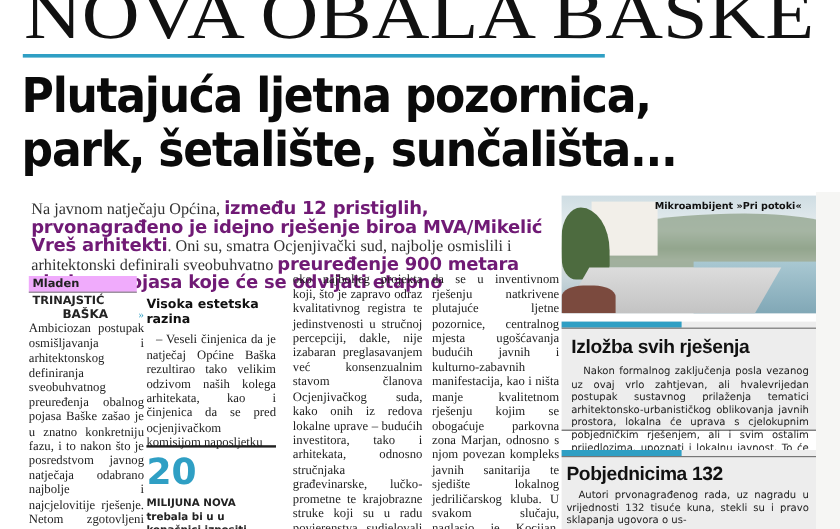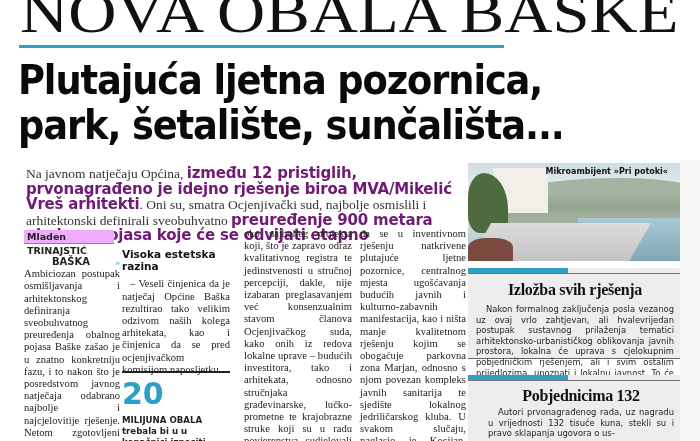--- a/index.html
+++ b/index.html
@@ -66,28 +66,28 @@
   .photo-caption {
     position: absolute; right: 20px; top: 4px; font-family: "DejaVu Sans", sans-serif; font-weight: bold;
     font-size: 8px; color: #111;
   }
 
   .box {
     position: absolute; left: 468px; background: #ededed; border-bottom: 1px solid #666; width: 212px;
   }
   .box-accent { position: absolute; left: 0; top: 0; width: 100px; height: 5px; background: #2f9fc4; }
   .box-rule { position: absolute; left: 0; top: 5px; width: 212px; height: 1px; background: #777; }
-  .box-title { font-family: Liberation Serif, serif; font-weight: bold; color: #111; letter-spacing: -0.3px; text-align: center; }
+  .box-title { font-family: Liberation Sans, sans-serif; font-weight: bold; color: #111; letter-spacing: -0.3px; }
   .box-text { font-family: "DejaVu Sans", sans-serif; font-size: 8.4px; line-height: 10.6px; color: #222; text-align: justify; text-indent: 10px; }
 
   .box1 { top: 268px; height: 91px; padding: 12px 6px 0 8px; }
   .box1 .box-title { font-size: 16px; line-height: 20px; }
   .box1 .box-text { margin-top: 4px; }
 
-  .box2 { top: 375px; height: 66px; padding: 12px 6px 0 20px; border-bottom: none; }
+  .box2 { top: 375px; height: 66px; padding: 12px 6px 0 4px; border-bottom: none; }
   .box2 .box-title { font-size: 16px; line-height: 17px; }
   .box2 .box-text { margin-top: 3px; }
 
   .right-edge { position: absolute; left: 680px; top: 160px; width: 20px; height: 281px; background: #f6f6f4; }
 </style>
 </head>
 <body>
 
 <div class="masthead">NOVA OBALA BAŠKE</div>
 <div class="masthead-rule"></div>
@@ -105,21 +105,21 @@
   <p><span class="dateline">BAŠKA</span> <span class="arrow">»</span><span> Ambiciozan postupak osmišljavanja i arhitektonskog definiranja sveobuhvatnog preuređenja obalnog pojasa Baške zašao je u znatno konkretniju fazu, i to nakon što je posredstvom javnog natječaja odabrano najbolje i najcjelovitije rješenje. Netom zgotovljeni natječaj kojeg je Općina Baška provela posredstvom Društva arhitekata Rijeka (DAR), iznjedrio je plan slijedom kojeg bi se u idućim godinama, fazno, najatraktivniji obalni dijelovi Baške trebali učiniti još ljepšim i funkcionalnijim. Kako smo doznali od riječkog arhitekta Nenada Kocijana koji je predsjedao ocjenjivačkim sudom sastavljenim od</span></p>
 </div>
 
 <div class="col c2">
   <div class="subhead">Visoka estetska razina</div>
   <p style="text-indent:8px;">– Veseli činjenica da je natječaj Općine Baška rezultirao tako velikim odzivom naših kolega arhitekata, kao i činjenica da se pred ocjenjivačkom komisijom naposljetku</p>
 </div>
 
 <div class="fact">
   <div class="fact-num">20</div>
-  <div class="fact-text"><b>MILIJUNA OBALA</b><span> trebala bi u u konačnici iznositi realizacija projekta, a zahvatila bi zonu od čak 33,3 tisuće kvadrata</span></div>
+  <div class="fact-text"><b>MILIJUNA NOVA</b><span> trebala bi u u konačnici iznositi realizacija projekta, a zahvatila bi zonu od čak 33,3 tisuće kvadrata</span></div>
 </div>
 
 <div class="col c3">
   <p>oko najboljeg projekta koji, što je zapravo odraz kvalitativnog registra te jedinstvenosti u stručnoj percepciji, dakle, nije izabaran preglasavanjem već konsenzualnim stavom članova Ocjenjivačkog suda, kako onih iz redova lokalne uprave – budućih investitora, tako i arhitekata, odnosno stručnjaka građevinarske, lučko-prometne te krajobrazne struke koji su u radu povjerenstva sudjelovali u svojstvu stručnih savjetnika, zaključio je Kocijan. Ne ulazeći u detaljno razlaganje elemenata koji su rad arhitektonske kuće »MVA« učinili najboljim, on je ustvrdio da je prvonagrađeni rad ponudio vrlo visoku estetsku razinu oblikovanja obalnog pojasa te iznimno kvalitetan vid uređenja i ustroja površina</p>
 </div>
 
 <div class="col c4">
   <p>da se u inventivnom rješenju natkrivene plutajuće ljetne pozornice, centralnog mjesta ugošćavanja budućih javnih i kulturno-zabavnih manifestacija, kao i ništa manje kvalitetnom rješenju kojim se obogaćuje parkovna zona Marjan, odnosno s njom povezan kompleks javnih sanitarija te sjedište lokalnog jedriličarskog kluba. U svakom slučaju, naglasio je Kocijan, odabir najboljeg rješenja nije kraj postupka oblikovanja obalnog poteza Baške, već zapravo njegov početak – korak koji će se postupno projektno razrađivati i ostvarivati sukladno financijskim mogućnostima lokalnog proračuna, ali i smjernicama do kojih će suradnjom lokalne uprave, autora i najšire javnosti dolaziti u daljnjim faza-</p>
 </div>
 

